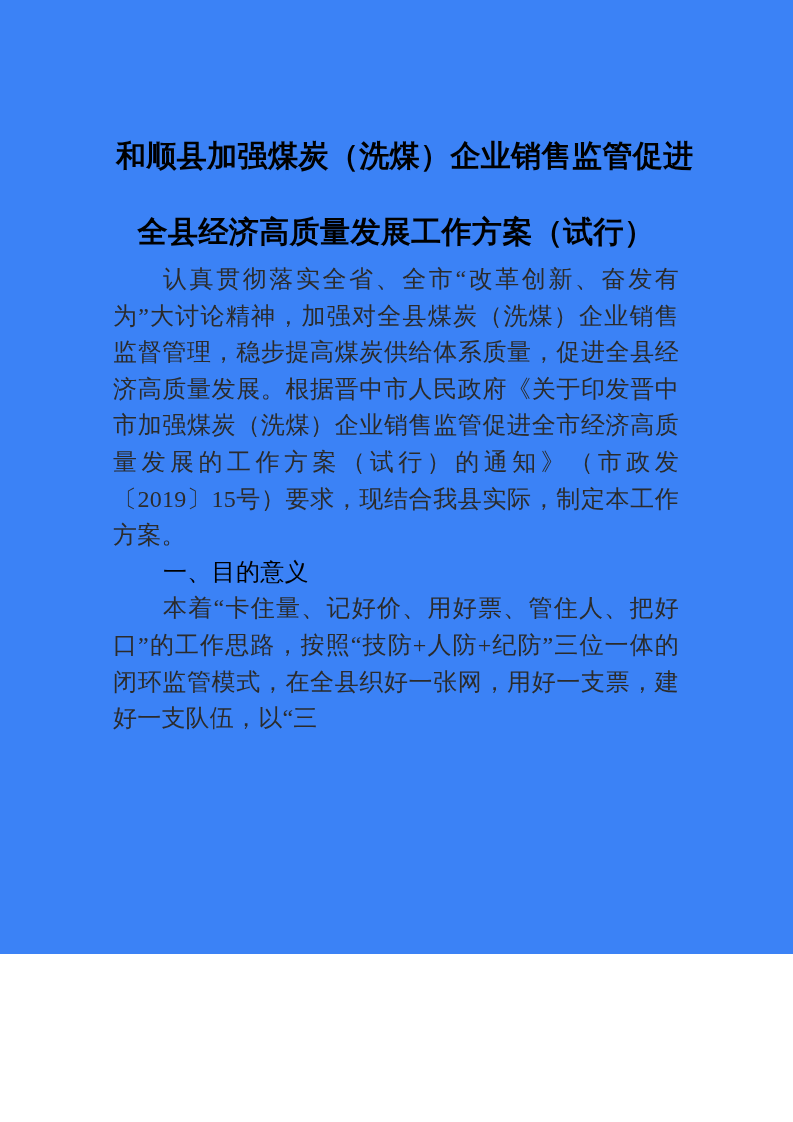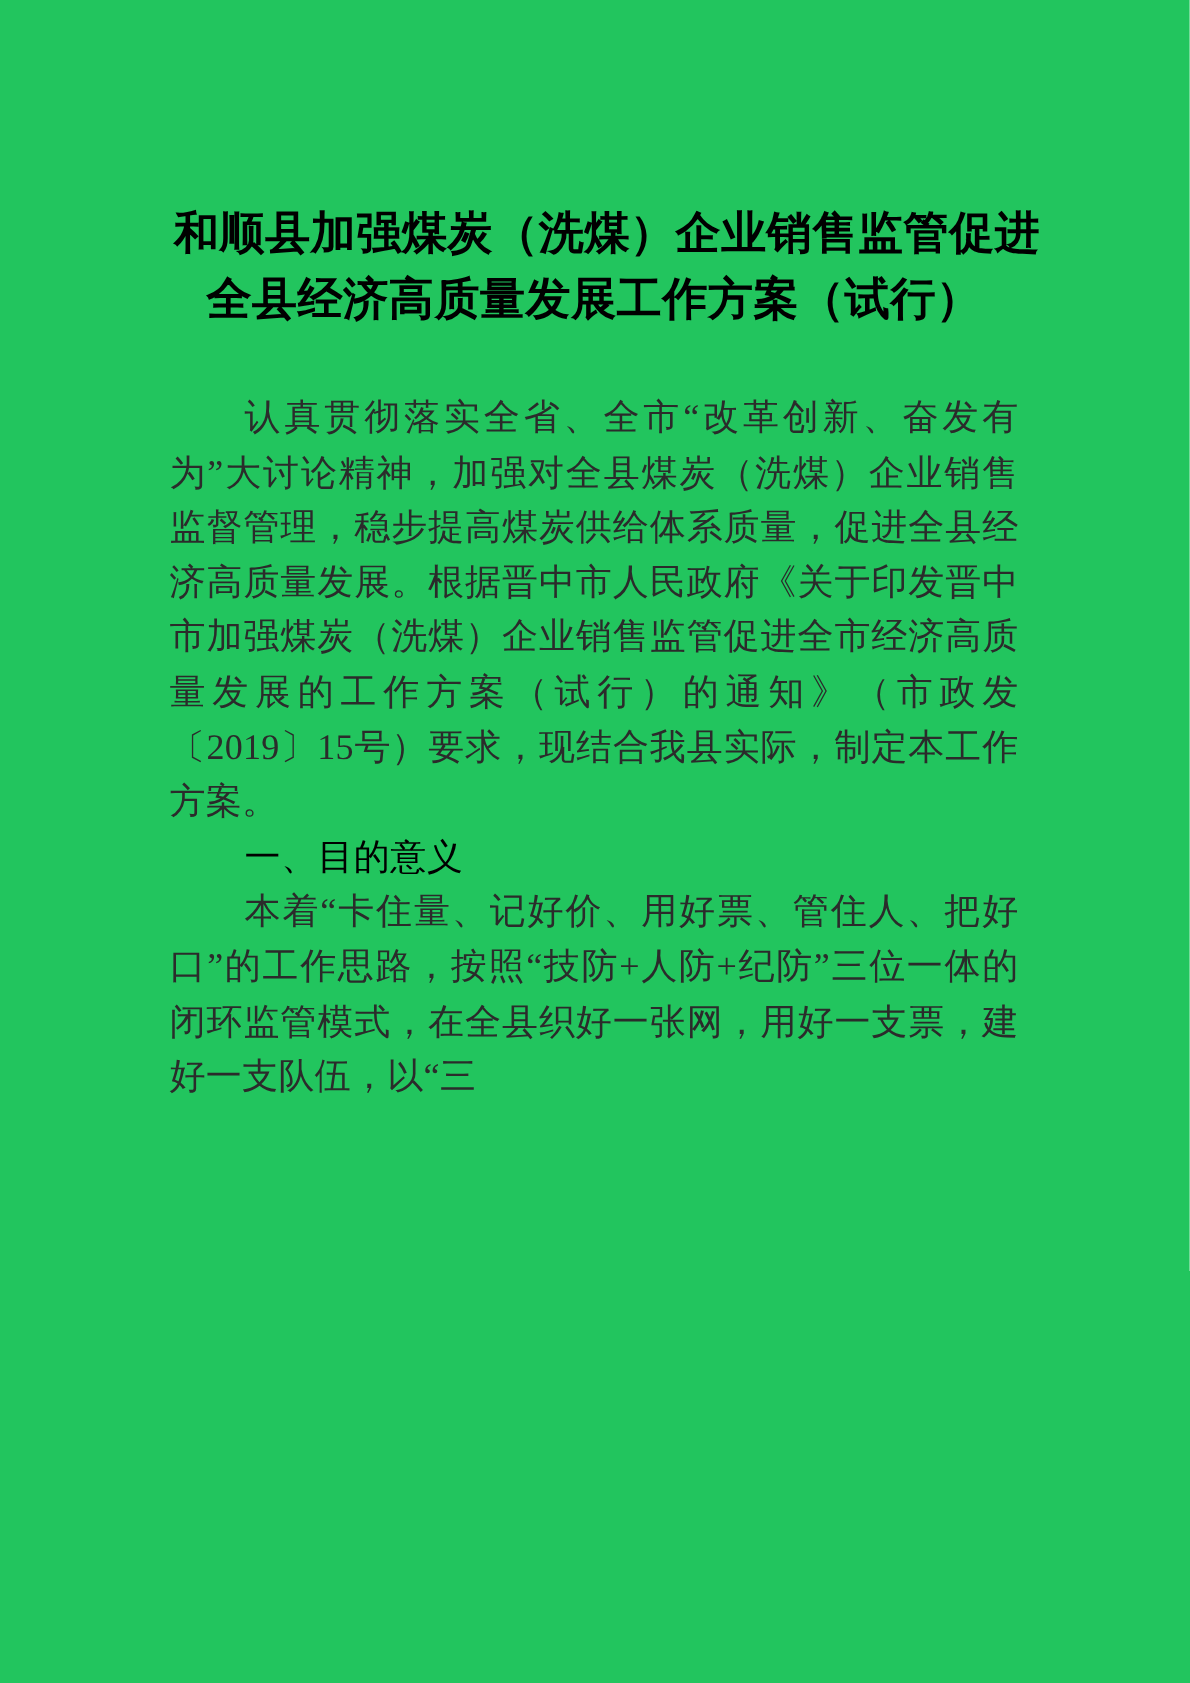--- a/index.html
+++ b/index.html
@@ -11,22 +11,22 @@
     width: 793px;
     height: 1122px;
     overflow: hidden;
     font-family: "Liberation Serif", "DejaVu Serif", serif;
     -webkit-font-smoothing: antialiased;
   }
 
   .page {
     position: relative;
     width: 793px;
-    height: 1122px;
-    background: #22c55e;
+    height: 954px;
+    background: #3b82f6;
     box-sizing: border-box;
   }
 
   
   .doc-title {
     position: absolute;
     left: 96px;
     top: 134px;
     width: 600px;
     text-align: center;
@@ -35,21 +35,21 @@
     font-size: 30px;
     line-height: 44px;
     color: #000000;
     letter-spacing: 0.4px;
   }
   .doc-title .tline {
     display: block;
     white-space: nowrap;
   }
   .doc-title .tline-1 { text-align: left; padding-left: 20px; }
-  .doc-title .tline-2 { text-align: center; }
+  .doc-title .tline-2 { text-align: center; margin-top: 32px; }
 
   
   .body-area {
     position: absolute;
     left: 113px;
     top: 261px;
     width: 566px;
   }
 
   p.para {

